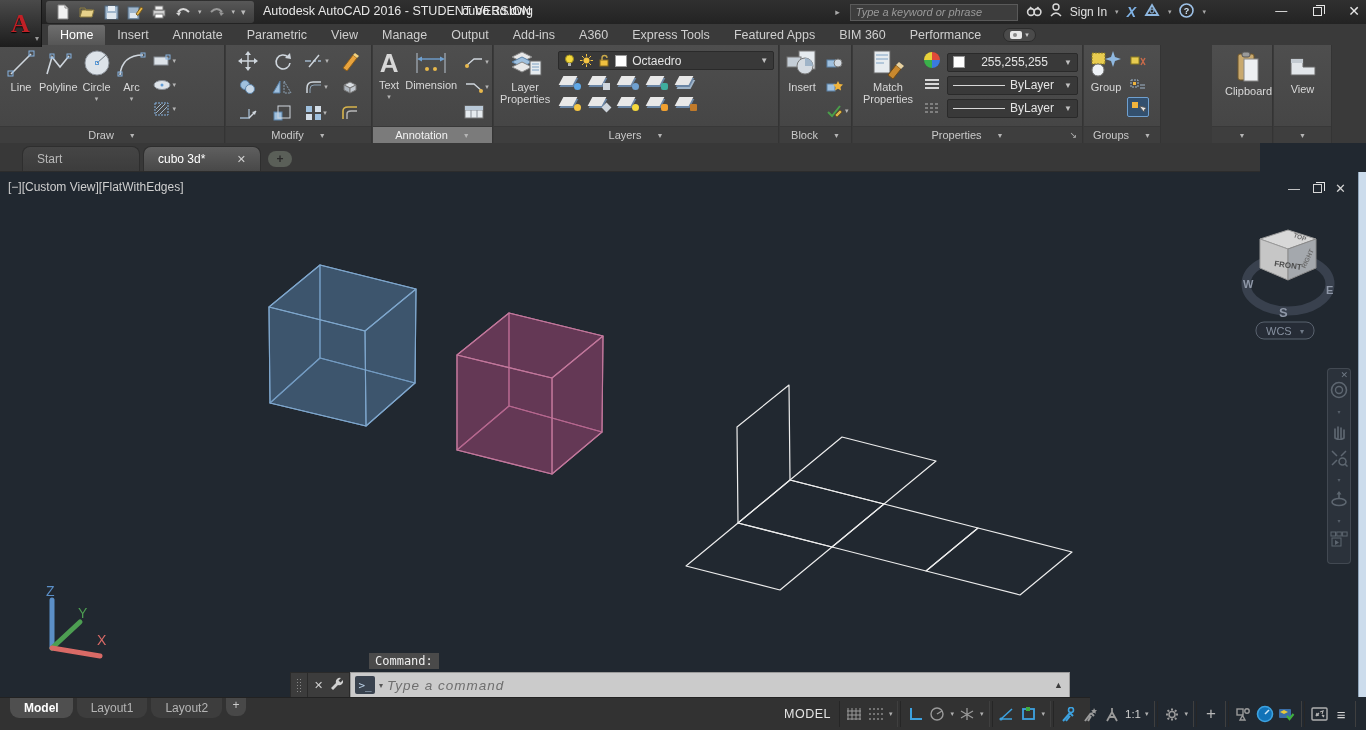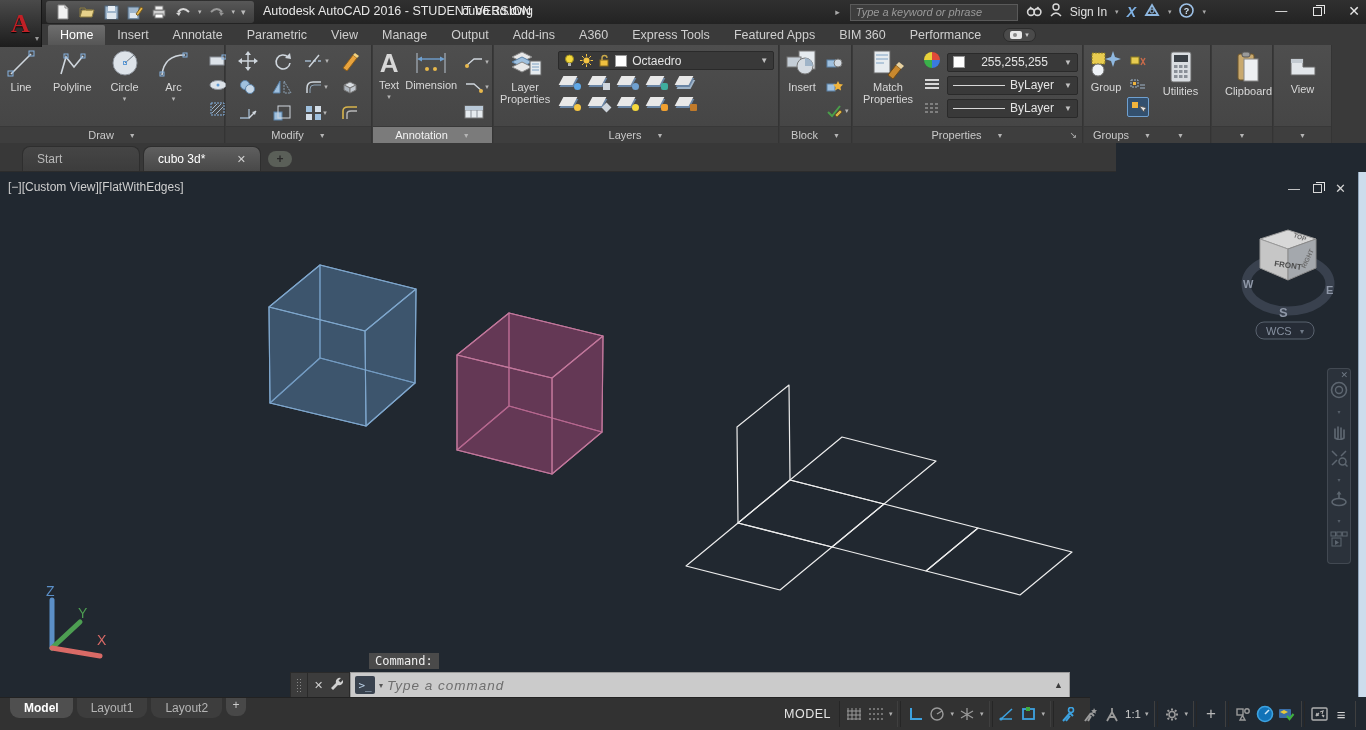--- a/index.html
+++ b/index.html
@@ -62,21 +62,21 @@
   .rfield .grow { flex:1; }
   .rfield .caret { color:#c0c0c0; font-size:8px; }
   .swatch { width:12px; height:12px; background:#fff; border:1px solid #999; }
   .line-sample { width:52px; height:0; border-top:1px solid #d8d8d8; }
 
   .layer-tool { width:24px; height:18px; position:relative; cursor:pointer; }
   .lt-sheet { position:absolute; left:3px; top:3px; width:14px; height:9px; background:#e8e8e8; transform:skewX(-28deg); box-shadow:2px 2px 0 #6b86a5; }
   .lt-dot { position:absolute; right:1px; bottom:1px; width:7px; height:7px; border-radius:50%; }
 
   
-  #filetabs { position:absolute; left:0; top:143px; width:1116px; height:29px; background:#383838; border-bottom:1px solid #2c2c2c; display:flex; align-items:flex-end; padding-left:22px; }
+  #filetabs { position:absolute; left:0; top:143px; width:1260px; height:29px; background:#383838; border-bottom:1px solid #2c2c2c; display:flex; align-items:flex-end; padding-left:22px; }
   .ftab { height:25px; display:flex; align-items:center; padding:0 14px; font-size:12px; color:#b9b9b9;
     background:linear-gradient(#454545,#3c3c3c); border:1px solid #2e2e2e; border-bottom:none; border-radius:8px 8px 0 0; margin-right:3px; min-width:118px; cursor:pointer; }
   .ftab.active { background:linear-gradient(#5f5f5f,#484848); color:#fff; }
   .ftab .close-x { margin-left:auto; color:#cfcfcf; font-size:11px; }
   #newtab-btn { width:24px; height:16px; margin:0 0 4px 4px; background:#5a5f58; border-radius:8px; color:#2a2a2a; font-weight:bold; font-size:12px; display:flex; align-items:center; justify-content:center; cursor:pointer; }
 
   
   #canvas { position:absolute; left:0; top:172px; width:1358px; height:525px; background:#212830; overflow:hidden; }
   #vp-label { position:absolute; left:8px; top:8px; color:#cfcfcf; font-size:12px; }
   #vp-winbtns { position:absolute; right:12px; top:10px; display:flex; gap:13px; align-items:center; }
@@ -244,21 +244,21 @@
       <span class="rtab">Performance</span>
     <span id="ribbon-opts">
       <span class="pic"></span>
       <span class="caret">▾</span>
     </span>
   </div>
 
   <div id="ribbon">
 
     <div class="panel" style="left:0;width:225px;">
-      <div style="display:flex;padding:4px 4px 0 6px;gap:17px;">
+      <div style="display:flex;padding:4px 4px 0 6px;gap:3px;">
         <div class="big-btn">
           <svg width="30" height="30">
               <line x1="5" y1="25" x2="25" y2="5" stroke="#cfd6dd" stroke-width="1.6"></line>
               <rect x="2" y="22" width="5" height="5" fill="none" stroke="#85b2e0"></rect>
               <rect x="23" y="2" width="5" height="5" fill="none" stroke="#85b2e0"></rect>
             </svg>
           <span class="lbl">Line</span>
         </div>
         <div class="big-btn">
           <svg width="30" height="30">
@@ -667,43 +667,20 @@
               </svg>
             </span>
         </div>
       </div>
       <div class="panel-label">
           <span>Groups</span>
           <span class="caret">▼</span>
         </div>
     </div>
 
-    <div class="panel" style="left:1151px;width:60px;">
-      <div class="big-btn" style="padding-top:6px;">
-        <svg width="26" height="32">
-            <rect x="3" y="1" width="20" height="30" rx="2" fill="#d9dde1" stroke="#666"></rect>
-            <rect x="6" y="4" width="14" height="7" fill="#3a4046"></rect>
-            <g fill="#8a9098">
-              <rect x="6" y="14" width="3.5" height="3"></rect>
-              <rect x="11" y="14" width="3.5" height="3"></rect>
-              <rect x="16" y="14" width="3.5" height="3"></rect>
-              <rect x="6" y="19" width="3.5" height="3"></rect>
-              <rect x="11" y="19" width="3.5" height="3"></rect>
-              <rect x="16" y="19" width="3.5" height="3"></rect>
-              <rect x="6" y="24" width="3.5" height="3"></rect>
-              <rect x="11" y="24" width="3.5" height="3"></rect>
-              <rect x="16" y="24" width="3.5" height="3"></rect>
-            </g>
-          </svg>
-        <span class="lbl">Utilities</span>
-      </div>
-      <div class="panel-label">
-          <span class="caret">▼</span>
-        </div>
-    </div>
 
     <div class="panel" style="left:1212px;width:61px;">
       <div class="big-btn" style="padding-top:6px;padding-left:13px;">
         <svg width="26" height="32">
             <rect x="2" y="3" width="16" height="26" rx="2" fill="#c9a96e" stroke="#6e562a"></rect>
             <rect x="6" y="1" width="8" height="5" rx="2" fill="#9a9a9a" stroke="#555"></rect>
             <rect x="8" y="8" width="14" height="22" fill="#eef0f2" stroke="#888"></rect>
           </svg>
         <span class="lbl">Clipboard</span>
       </div>

